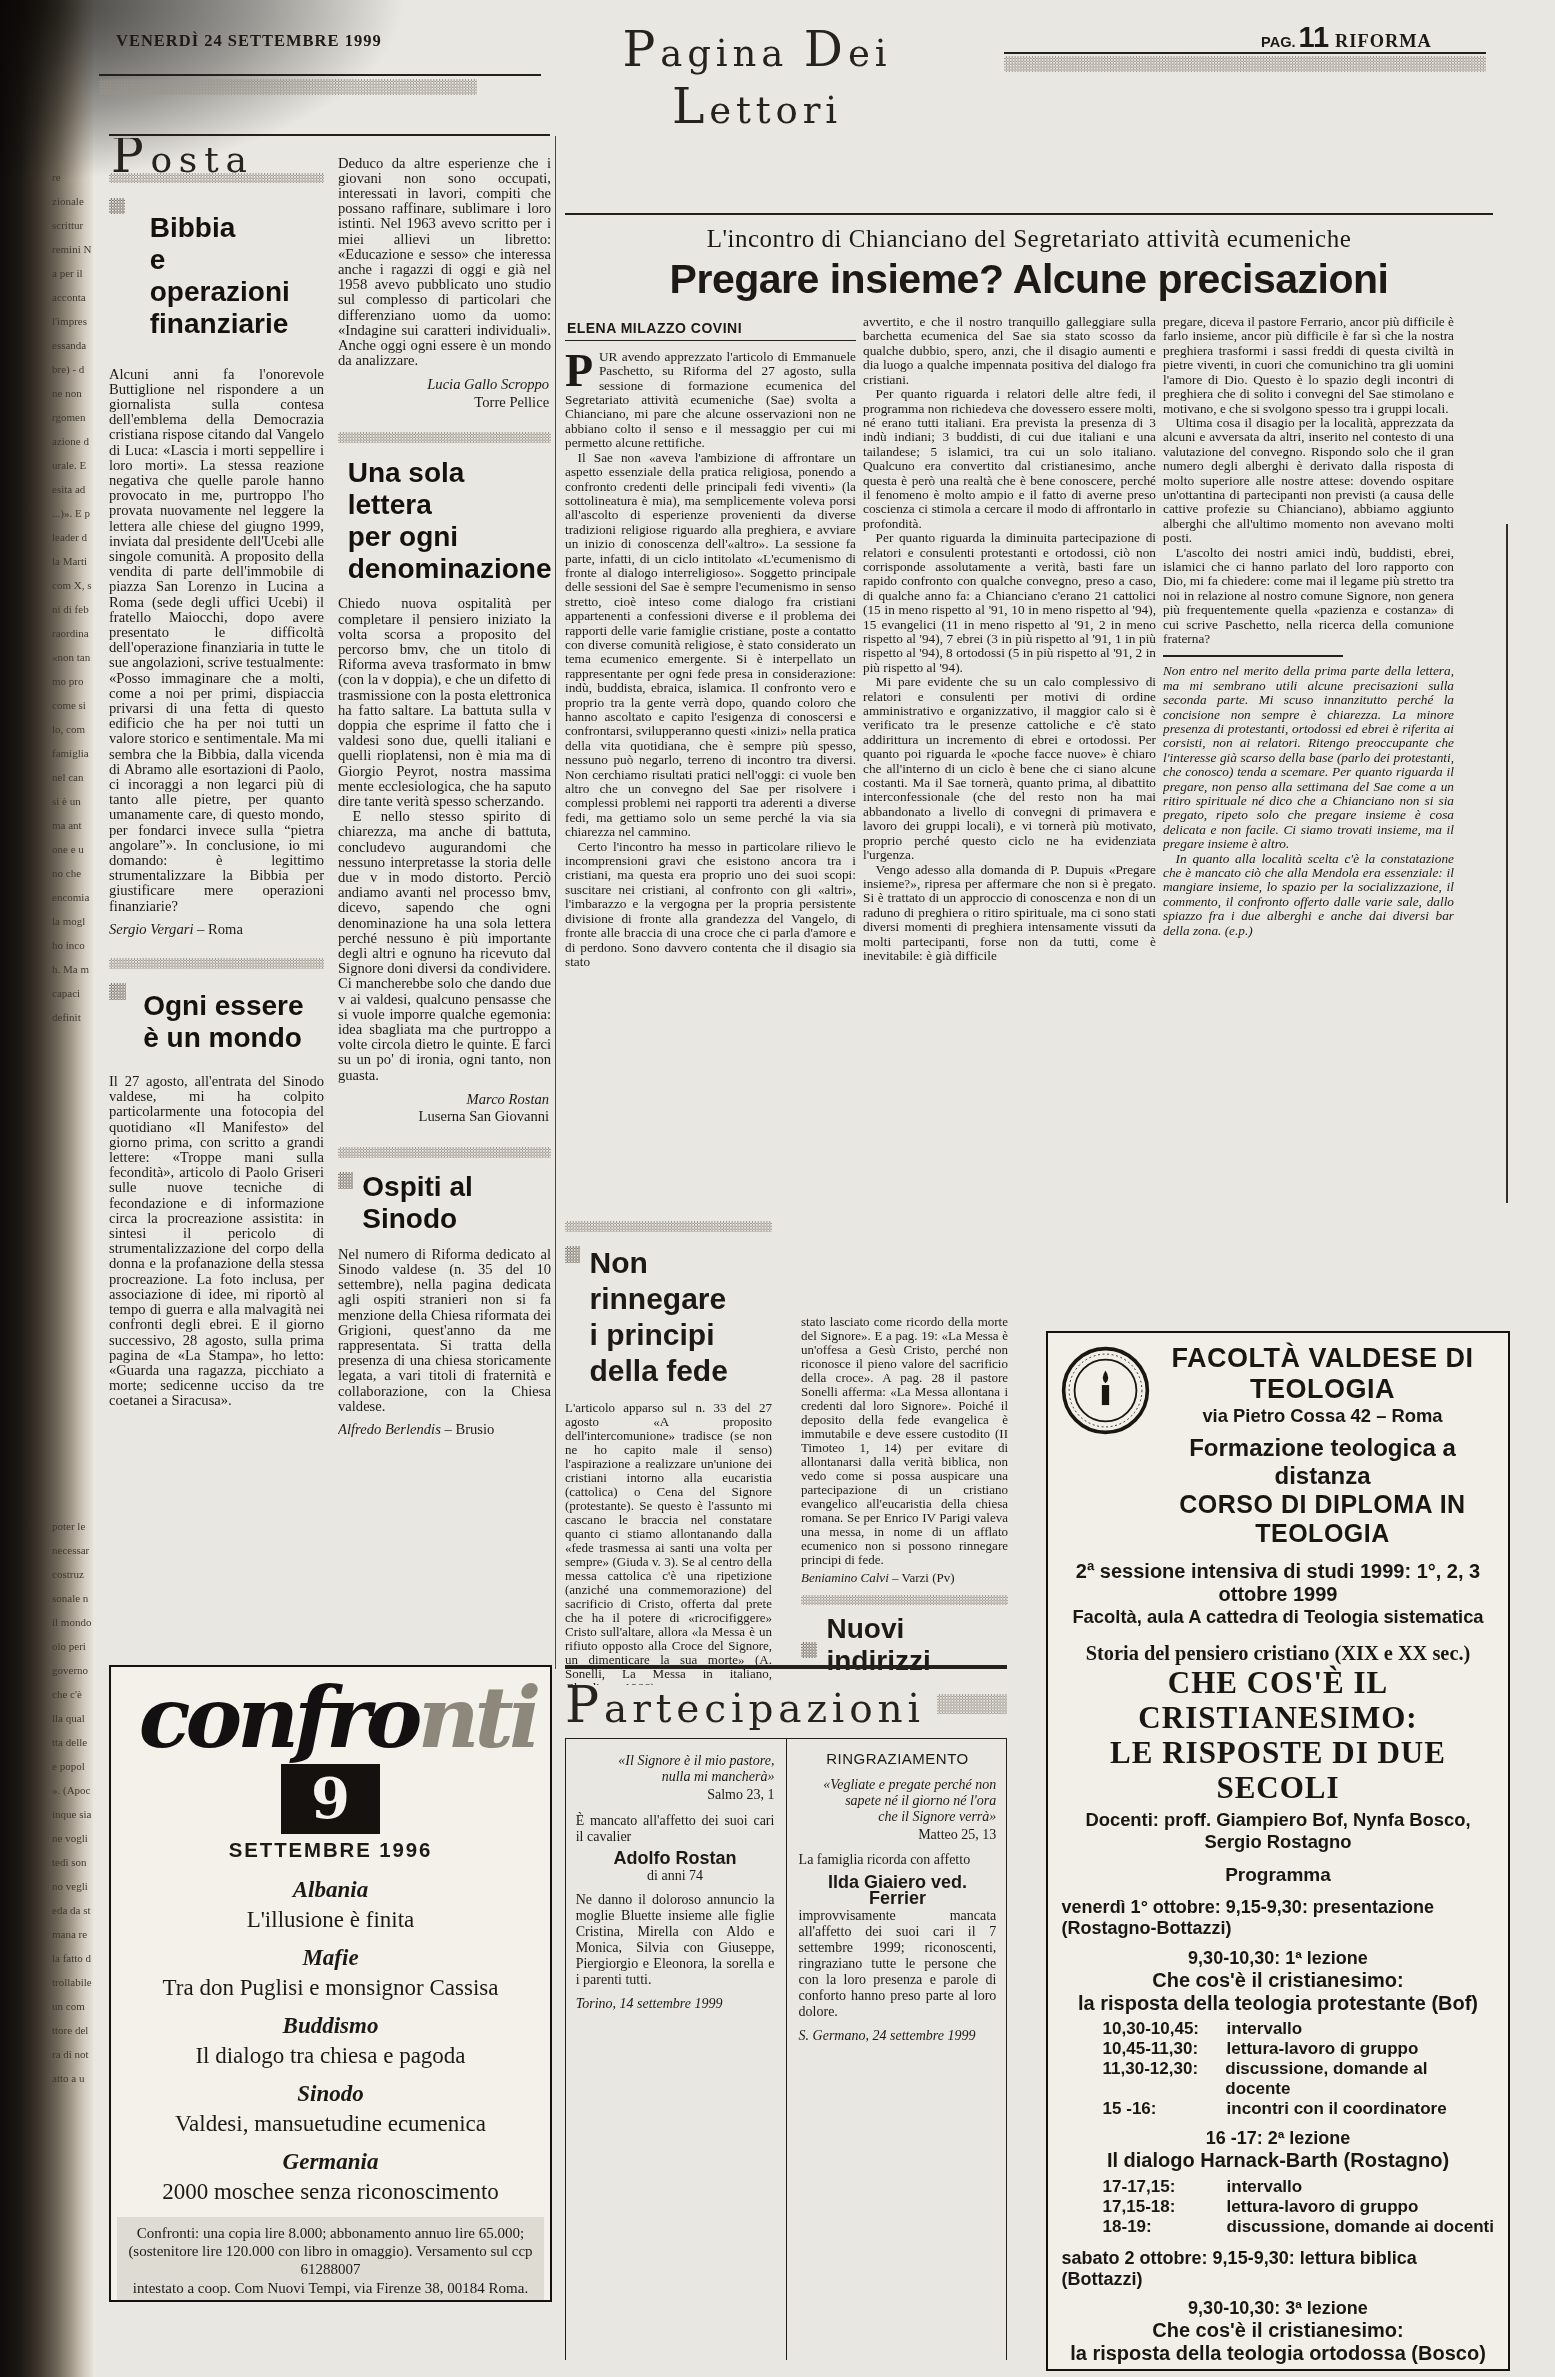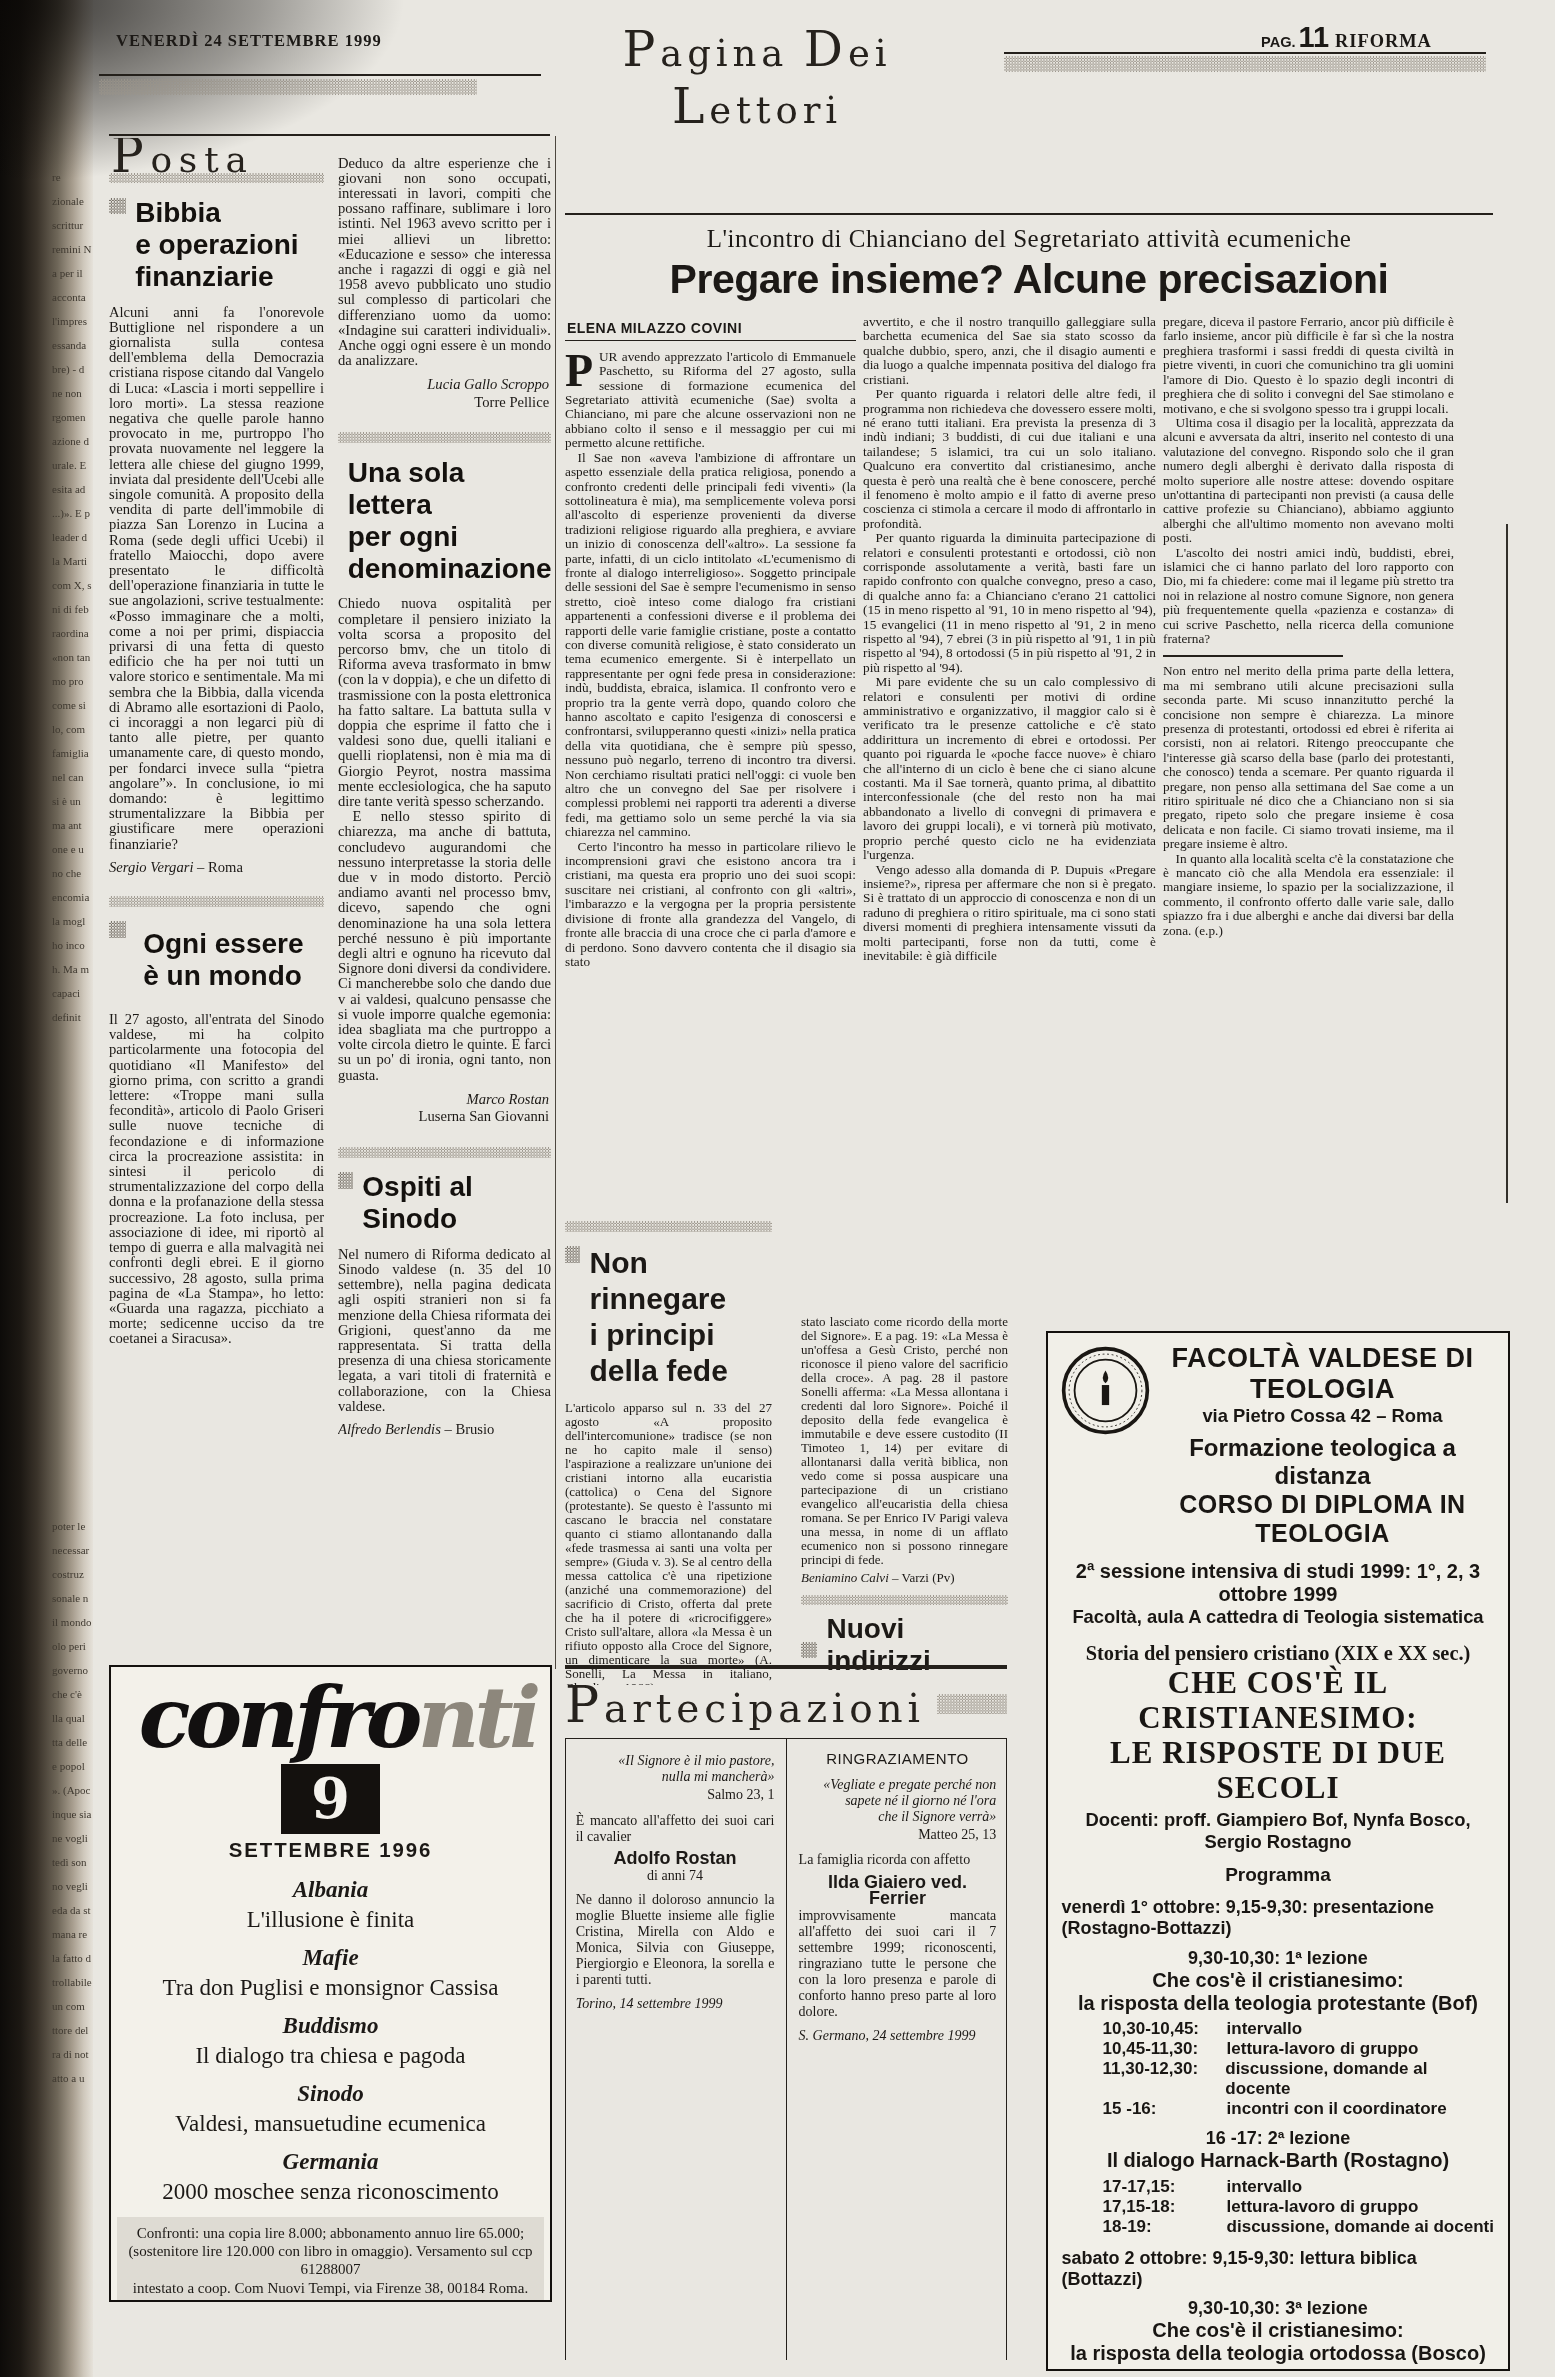--- a/index.html
+++ b/index.html
@@ -44,21 +44,21 @@
   .sig2{text-align:right;margin:7.8px 1.9px 21.3px 0;line-height:17.5px;}
   
   .art-kicker{font-size:25px;text-align:center;margin-top:9.7px;letter-spacing:0.5px;}
   .art-head{font-family:"Liberation Sans",sans-serif;font-weight:bold;font-size:41px;text-align:center;margin-top:3.9px;letter-spacing:-0.5px;}
   .acol{font-size:13.3px;line-height:14.4px;text-align:justify;overflow:hidden;}
   .acol p{margin:0;text-indent:12.6px;}
   .acol p.nofirst{text-indent:0;}
   .byline{font-family:"Liberation Sans",sans-serif;font-weight:bold;font-size:14px;letter-spacing:0.5px;
           border-bottom:1.5px solid #24201b;padding:5.8px 0 4.9px 1.9px;margin-bottom:8.7px;}
   .dc{float:left;font-size:46px;line-height:37px;font-weight:bold;padding:1.9px 5.8px 0 0;font-family:"Liberation Serif",serif;}
-  .reply{}
+  .reply{font-style:italic;}
   .reply-rule{width:62%;height:1.5px;background:#24201b;margin:8.7px 0 7.8px 0;}
   
   .fcol{font-size:13px;line-height:14px;text-align:justify;overflow:hidden;}
   .fcol p{margin:0;text-indent:11.6px;}
   .fcol p.nofirst{text-indent:0;}
   .fhead{font-family:"Liberation Sans",sans-serif;font-weight:bold;font-size:30px;line-height:36px;
          white-space:pre-line;margin:3.9px 0 13.6px 0;}
   .nhead{font-family:"Liberation Sans",sans-serif;font-weight:bold;font-size:28px;line-height:32px;margin:3.9px 0 9.7px 0;}
   
   .part-title{font-family:"DejaVu Serif",serif;font-size:39px;letter-spacing:4.9px;color:#26221d;}
@@ -189,21 +189,21 @@
 
 <div class="abs rule" style="left:109px;top:134px;width:441px;height:1.9px;"></div>
 <div class="abs" style="left:555px;top:136px;width:1px;height:1533px;background:#4d473f;"></div>
 
 <div class="abs pcol" style="left:109px;top:138px;width:215px;height:1522px;">
   <div class="posta-title">Posta</div>
   <div class="band ht"></div>
 
   <div class="lhead-row">
     <span class="sq ht-dark"></span>
-    <span class="lhead" style="margin:0;">Bibbia
+    <span class="lhead" style="margin:15px;">Bibbia
 e operazioni
 finanziarie</span>
   </div>
   <p class="nofirst">Alcuni anni fa l'onorevole Buttiglione nel rispondere a un giornalista sulla contesa dell'emblema della Democrazia cristiana rispose citando dal Vangelo di Luca: «Lascia i morti seppellire i loro morti». La stessa reazione negativa che quelle parole hanno provocato in me, purtroppo l'ho provata nuovamente nel leggere la lettera alle chiese del giugno 1999, inviata dal presidente dell'Ucebi alle singole comunità. A proposito della vendita di parte dell'immobile di piazza San Lorenzo in Lucina a Roma (sede degli uffici Ucebi) il fratello Maiocchi, dopo avere presentato le difficoltà dell'operazione finanziaria in tutte le sue angolazioni, scrive testualmente: «Posso immaginare che a molti, come a noi per primi, dispiaccia privarsi di una fetta di questo edificio che ha per noi tutti un valore storico e sentimentale. Ma mi sembra che la Bibbia, dalla vicenda di Abramo alle esortazioni di Paolo, ci incoraggi a non legarci più di tanto alle pietre, per quanto umanamente care, di questo mondo, per fondarci invece sulla “pietra angolare”». In conclusione, io mi domando: è legittimo strumentalizzare la Bibbia per giustificare mere operazioni finanziarie?</p>
   <div class="sig">
     <span class="nm">Sergio Vergari</span>
     <span class="pl">– Roma</span>
   </div>
 
   <div class="band ht"></div>

